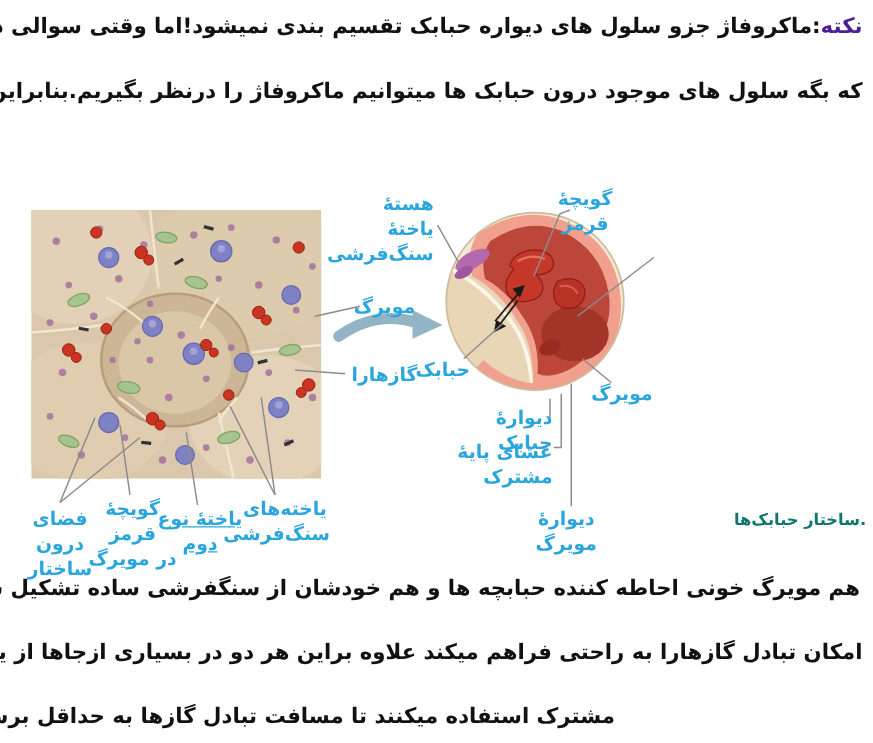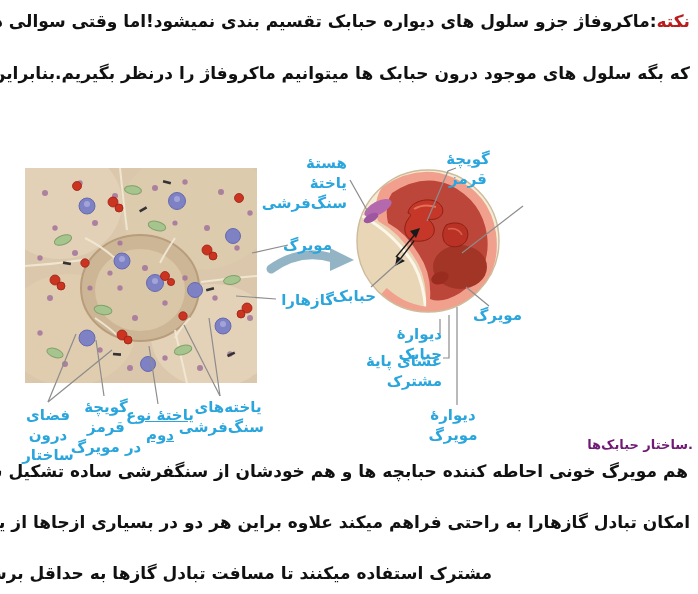--- a/index.html
+++ b/index.html
@@ -1,27 +1,27 @@
 <!DOCTYPE html>
 <html lang="fa"><head>
 <meta charset="utf-8">
 <style>
   html,body{margin:0;padding:0;background:#fff;}
   #page{position:relative;width:698px;height:594px;background:#ffffff;overflow:hidden;
         font-family:"DejaVu Sans",sans-serif;}
   .txtline{position:absolute;direction:rtl;text-align:right;font-weight:bold;
            font-size:17px;color:#111;white-space:nowrap;}
-  .orange{color:#b91c1c;}
+  .orange{color:#4c1d95;}
   .uline{text-decoration:underline;text-underline-offset:4px;margin:0 3px;}
   .fl{position:absolute;direction:rtl;font-weight:bold;font-size:15px;line-height:1.32;
       color:#2BA6DD;white-space:pre-line;}
   .fl.c{text-align:center;}
   .fl.r{text-align:right;}
   .caption{position:absolute;direction:rtl;text-align:right;font-weight:bold;
-           font-size:13px;color:#701a75;white-space:nowrap;margin-top:28px;}
+           font-size:13px;color:#0f766e;white-space:nowrap;}
   svg{position:absolute;}
   .overlay{left:0;top:0;pointer-events:none;}
 </style>
 </head>
 <body>
 
 <div id="page">
 
   <div class="txtline" style="top:11px;right:8px;">
     <span class="orange">نکته</span><span>:ماکروفاژ جزو سلول های دیواره حبابک تقسیم بندی نمیشود!اما وقتی سوالی داشته باشیم</span>

